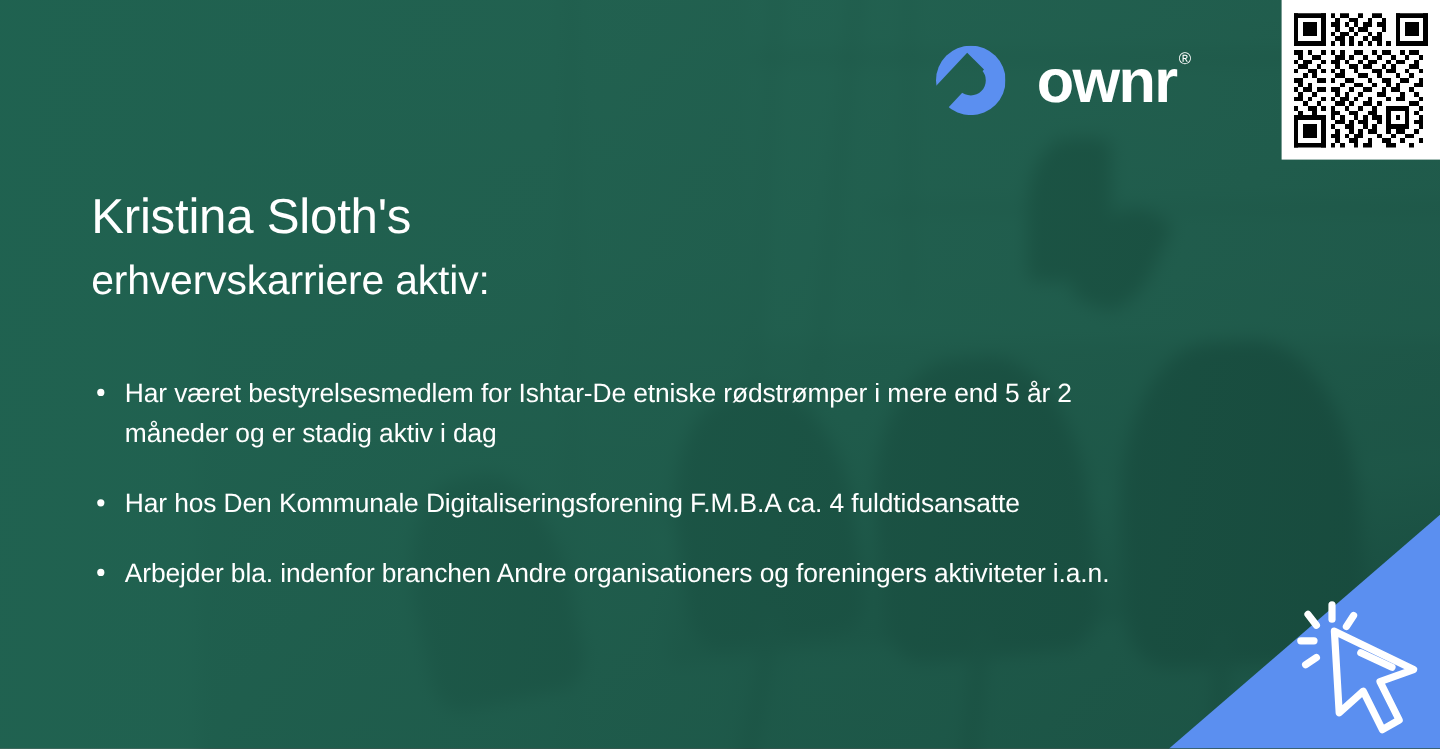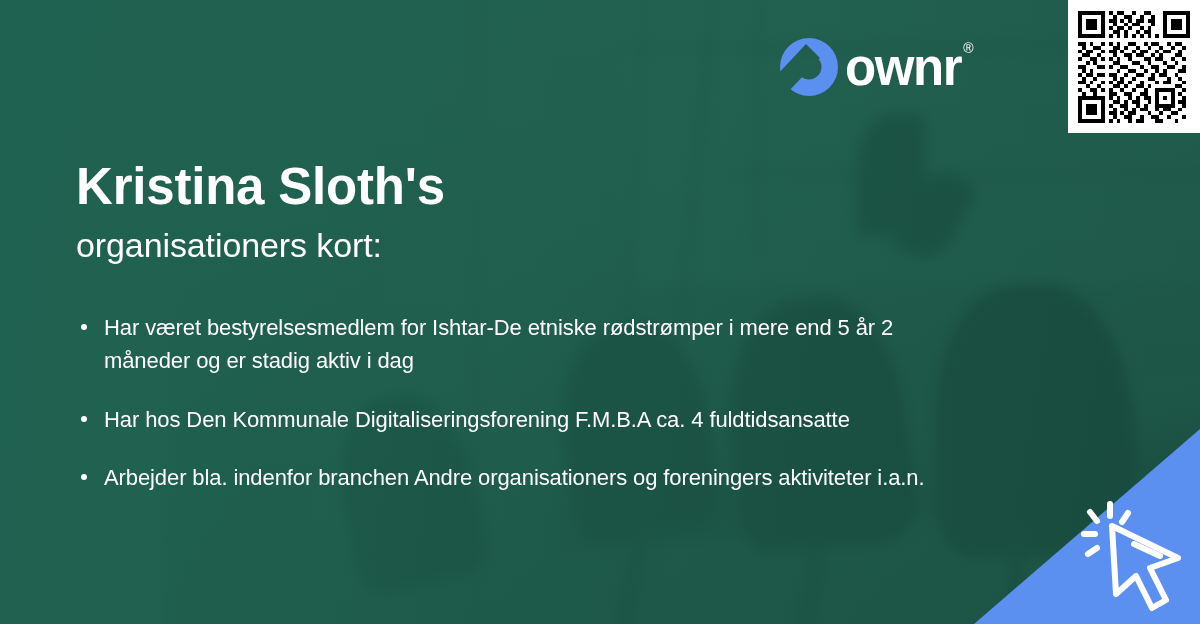--- a/index.html
+++ b/index.html
@@ -106,21 +106,21 @@
     image-rendering: pixelated;
   }
 
   
   #logo {
     position: absolute;
     left: 780px; top: 37px;
     height: 60px;
     display: flex;
     align-items: center;
-    gap: 7px;
+    gap: 26px;
     justify-content: center;
   }
   #logo-mark { width: 58px; height: 58px; display: block; }
   #logo-text {
     color: #ffffff;
     font-size: 51px;
     font-weight: bold;
     letter-spacing: -1.4px;
     line-height: 1;
     position: relative;
@@ -136,22 +136,22 @@
     left: 2px;
   }
 
   
   #title-block {
     position: absolute;
     left: 76px; top: 157px;
     color: #ffffff;
   }
   #title-main {
-    font-size: 51px;
-    font-weight: bold;
+    font-size: 41px;
+    font-weight: normal;
     line-height: 1.16;
     letter-spacing: -0.2px;
     margin: 0;
   }
   #title-sub {
     font-size: 34px;
     font-weight: normal;
     line-height: 1.2;
     letter-spacing: -0.1px;
     margin: 9px 0 0 0;
@@ -477,21 +477,21 @@
       </defs>
       <circle cx="29" cy="29" r="29" fill="#5b8ff0" mask="url(#swooshMask)"></circle>
       <circle cx="29" cy="29" r="29" fill="#3d7fe8" mask="url(#swooshMask2)" opacity="0.0"></circle>
       <path d="M 14 44 A 21 21 0 0 1 14 14" fill="none" stroke="#5b8ff0" stroke-width="0"></path>
     </svg>
     <div id="logo-text"><span>ownr</span><span id="logo-reg">®</span></div>
   </div>
 
   <div id="title-block">
     <div id="title-main">Kristina Sloth's</div>
-    <div id="title-sub">organisationers kort:</div>
+    <div id="title-sub">erhvervskarriere aktiv:</div>
   </div>
 
   <ul id="bullets">
     <li>
       <span class="dot"></span>
       <span>Har været bestyrelsesmedlem for Ishtar-De etniske rødstrømper i mere end 5 år 2 måneder og er stadig aktiv i dag</span>
     </li>
     <li>
       <span class="dot"></span>
       <span>Har hos Den Kommunale Digitaliseringsforening F.M.B.A ca. 4 fuldtidsansatte</span>

